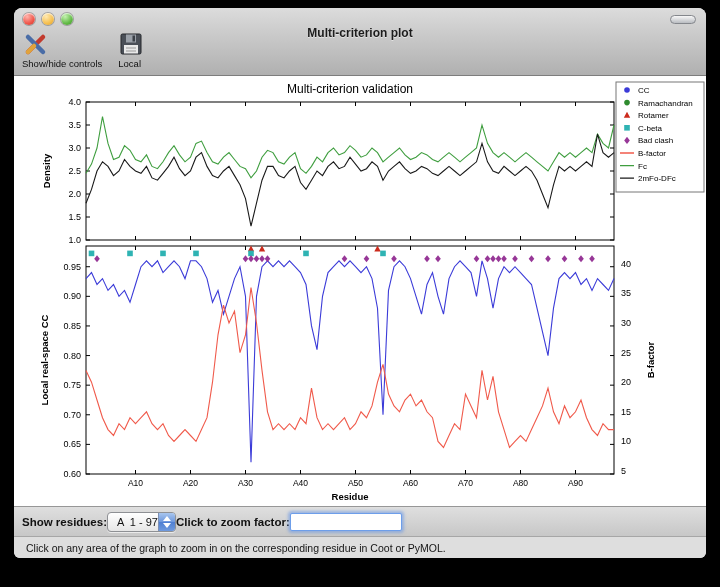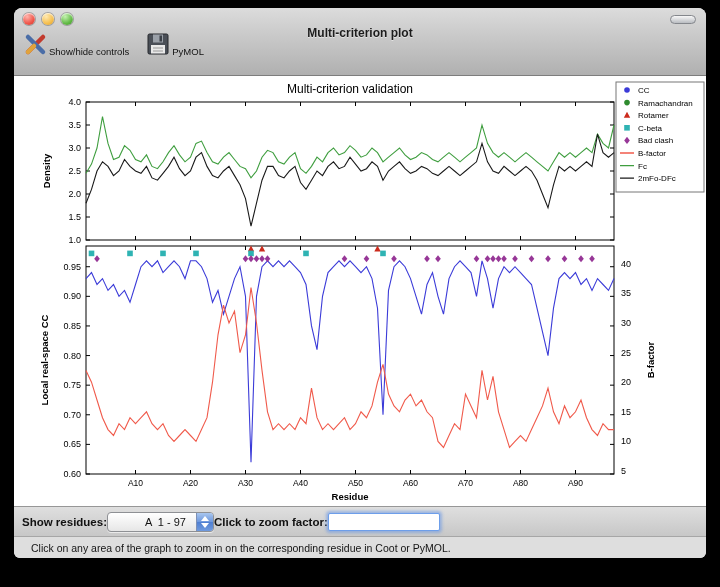--- a/index.html
+++ b/index.html
@@ -17,43 +17,43 @@
            box-shadow: inset 0 1px 1px rgba(255,255,255,0.7), 0 0 0 1px rgba(0,0,0,0.25); }
   .light.red    { background: radial-gradient(circle at 35% 30%, #ffb3ac, #f0564a 60%, #c93a2e); }
   .light.yellow { background: radial-gradient(circle at 35% 30%, #ffe9b0, #f5bf4f 60%, #d99b26); }
   .light.green  { background: radial-gradient(circle at 35% 30%, #c4f2b0, #62ba46 60%, #3f9427); }
   .title { position: absolute; left: 0; right: 0; text-align: center; font-size: 12px;
            font-weight: bold; color: #1c1c1c; text-shadow: 0 1px 0 rgba(255,255,255,0.5); margin-top: 27px; }
   .capsule { position: absolute; right: 10px; top: 7px; width: 26px; height: 9px;
              border-radius: 5px; border: 1px solid #84878c;
              background: linear-gradient(#f8f8f8,#b9bcc1); }
   .toolbar { height: 45px; display: flex; align-items: flex-start; gap: 16px; padding: 1px 8px; }
-  .tool { display: flex; flex-direction: row; align-items: flex-end; gap: 1px;
+  .tool { display: flex; flex-direction: column; align-items: flex-start; gap: 1px;
           font-size: 9.5px; color: #111; cursor: default; }
   .tool svg { width: 26px; height: 26px; }
   .plot-area { flex: 1 1 auto; background: #ffffff; position: relative; border-radius: 22px; }
   .plot-area svg { display: block; width: 100%; height: 100%; }
   .controlbar { flex: 0 0 30px; background: linear-gradient(#dfdfdf,#c7c7c7);
                 border-top: 1px solid #979797; display: flex; align-items: center;
                 padding: 0 8px; font-size: 11.5px; color: #111; }
   .ctl-label { font-weight: bold; white-space: pre; }
   .popup { display: flex; align-items: stretch; height: 20px; border: 1px solid #8e9094;
            border-radius: 4px; overflow: hidden; background: linear-gradient(#ffffff,#e6e6e6);
            box-shadow: 0 1px 0 rgba(255,255,255,0.6); }
-  .ptext { padding: 3px 10px 0 9px; font-size: 11px; white-space: pre; margin-left: 28px; }
+  .ptext { padding: 3px 0 0 9px; font-size: 11px; white-space: pre; }
   .pstep { width: 17px; position: relative; border-left: 1px solid #7d90b5;
            background: linear-gradient(#a8c6ef 0%, #6d97dd 50%, #4f7fd2 51%, #6f9ade 100%); }
   .pstep .up, .pstep .down { position: absolute; left: 4.5px; width: 0; height: 0; }
   .pstep .up   { top: 3px;    border-left: 4px solid transparent; border-right: 4px solid transparent; border-bottom: 5px solid #fff; }
   .pstep .down { bottom: 3px; border-left: 4px solid transparent; border-right: 4px solid transparent; border-top: 5px solid #fff; }
   .zoominput { width: 112px; height: 18px; border: 1px solid #6d9eea; border-radius: 2px;
                background: #fff; outline: none;
                box-shadow: 0 0 3px 2px rgba(102,150,229,0.55); }
   .statusbar { flex: 0 0 22px; background: #dedede; border-top: 1px solid #a6a6a6;
-               display: flex; align-items: center; padding: 0 17px; font-size: 10.5px; color: #151515; }
+               display: flex; align-items: center; padding: 0 12px; font-size: 10.5px; color: #151515; }
 </style>
 </head>
 <body>
 
 <div class="window">
 
   <div class="chrome">
     <div class="titlebar">
       <div class="traffic">
         <div class="light red"></div>
@@ -74,21 +74,21 @@
       </div>
       <div class="tool">
         <svg viewBox="0 0 26 26">
           <rect x="3" y="3" width="20" height="20" rx="1.5" fill="#4a4f57" stroke="#26282c"></rect>
           <rect x="8" y="3.5" width="10" height="8" fill="#9aa0a8"></rect>
           <rect x="14.5" y="4.5" width="2.5" height="6" fill="#3a3f46"></rect>
           <rect x="6" y="14" width="14" height="8.5" fill="#e9e9e9"></rect>
           <line x1="8" y1="17" x2="18" y2="17" stroke="#999" stroke-width="1"></line>
           <line x1="8" y1="20" x2="18" y2="20" stroke="#999" stroke-width="1"></line>
         </svg>
-        <span>PyMOL</span>
+        <span>Local</span>
       </div>
     </div>
   </div>
 
   <div class="plot-area">
     <svg id="chart-svg" viewBox="0 0 692 430" preserveAspectRatio="none">
         <rect x="0" y="0" width="692" height="430" fill="#ffffff"></rect>
         <text x="336" y="17" fill="#000" font-family="&quot;Liberation Sans&quot;, sans-serif" text-anchor="middle" font-size="12">Multi-criterion validation</text>
         <rect x="72" y="26" width="528" height="138" fill="none" stroke="#000" stroke-width="1"></rect>
         <rect x="72" y="170" width="528" height="228" fill="none" stroke="#000" stroke-width="1"></rect>

